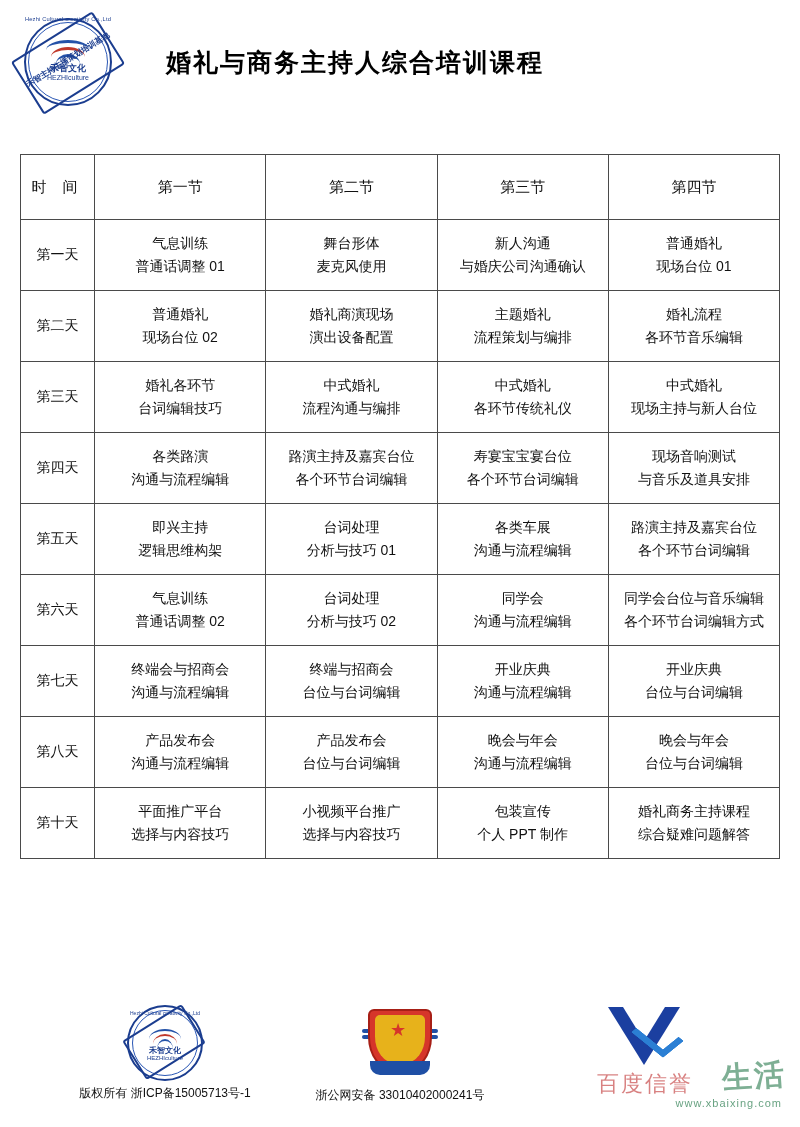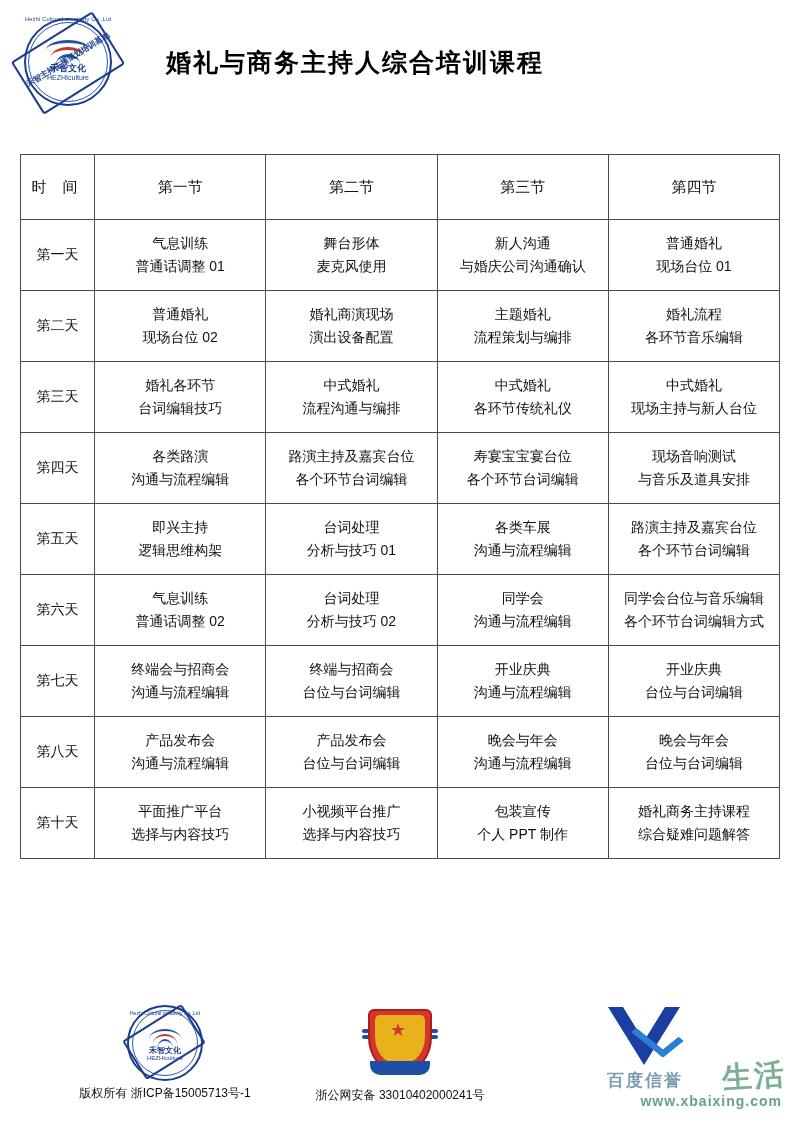--- a/index.html
+++ b/index.html
@@ -291,45 +291,44 @@
     border-top: 34px solid #ffffff;
   }
   .bm-tick {
     position:absolute; left:47px; top:18px; width:34px; height:20px;
     border-right: 7px solid #2b7fd4;
     border-bottom: 7px solid #2b7fd4;
     transform: rotate(45deg) skew(-6deg,-6deg);
     border-radius: 2px;
   }
   .baidu-text1 {
-    font-size: 17px; color:#0c4a6e; letter-spacing:2px; font-weight:bold;
+    font-size: 22px; color:#b91c1c; letter-spacing:2px; font-weight:normal;
     margin-top:-6px; opacity:.55;
   }
   .baidu-text2 {
     font-size: 13px; color:#1b3fa0; letter-spacing:1px; font-weight:bold;
   }
 
   .watermark {
     position: absolute;
     right: 14px;
     bottom: 26px;
     font-size: 30px;
     font-weight: bold;
     color: rgba(20,110,60,0.55);
     letter-spacing: 2px;
     transform: rotate(-4deg);
   }
   .watermark-sub {
     position: absolute;
     right: 18px;
     bottom: 14px;
-    font-size: 14px;
+    font-size: 11px;
     color: rgba(20,110,60,0.65);
     letter-spacing: 1px;
-    font-weight: bold;
   }
 </style>
 </head>
 <body>
 
 <div class="page">
 
   <div class="header">
     <div class="logo-seal">
       <div class="seal-circle"></div>

